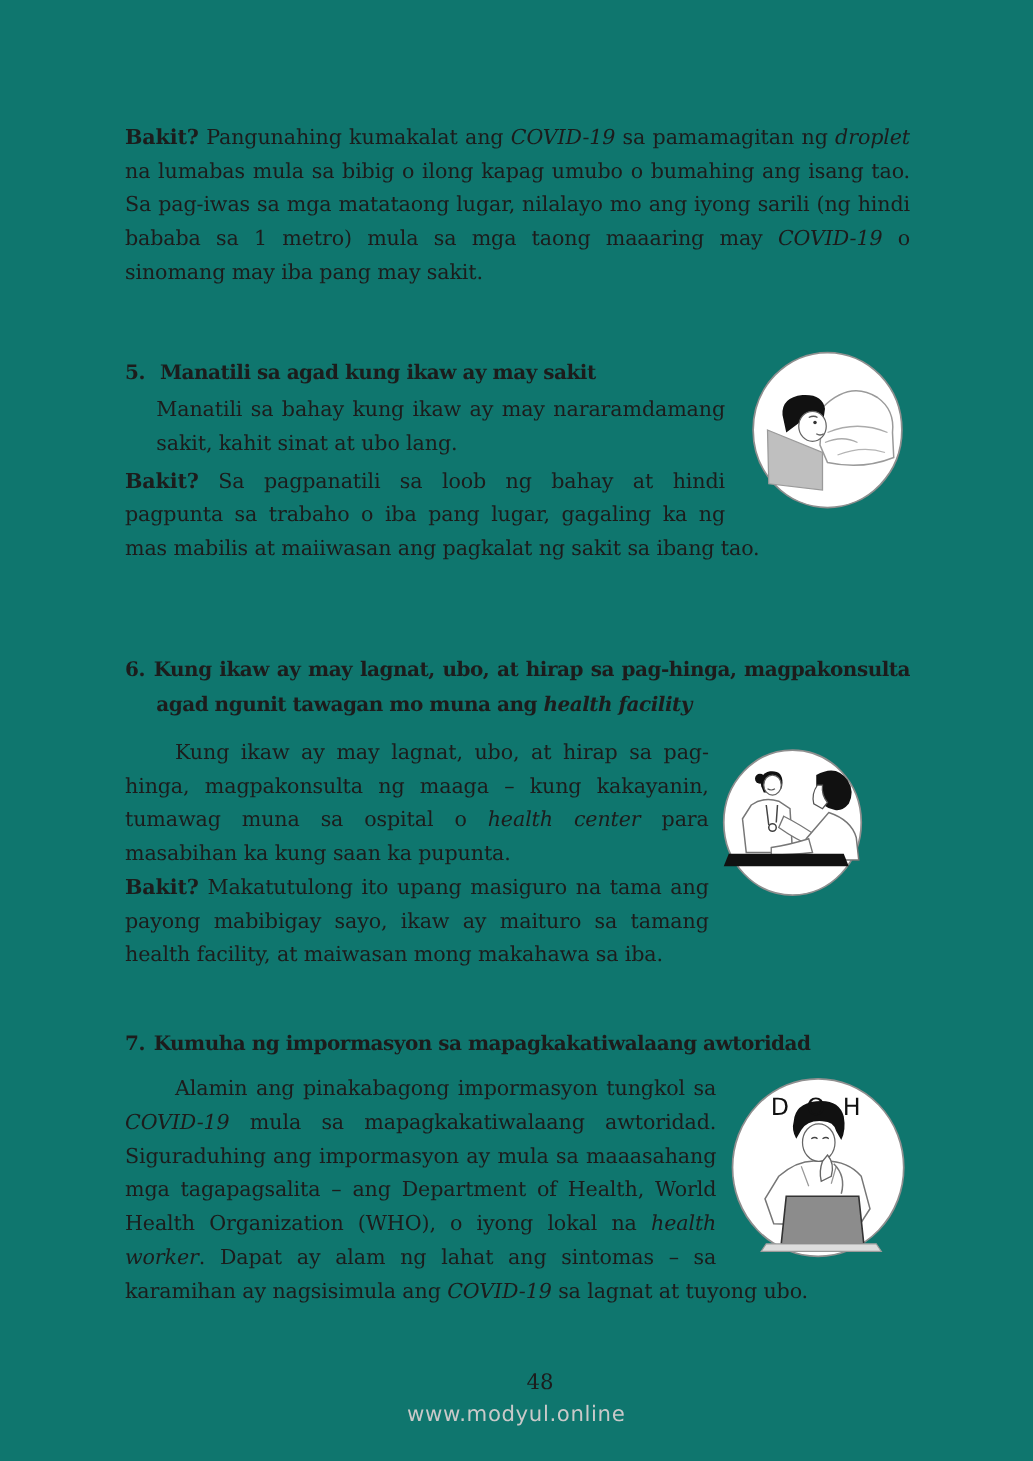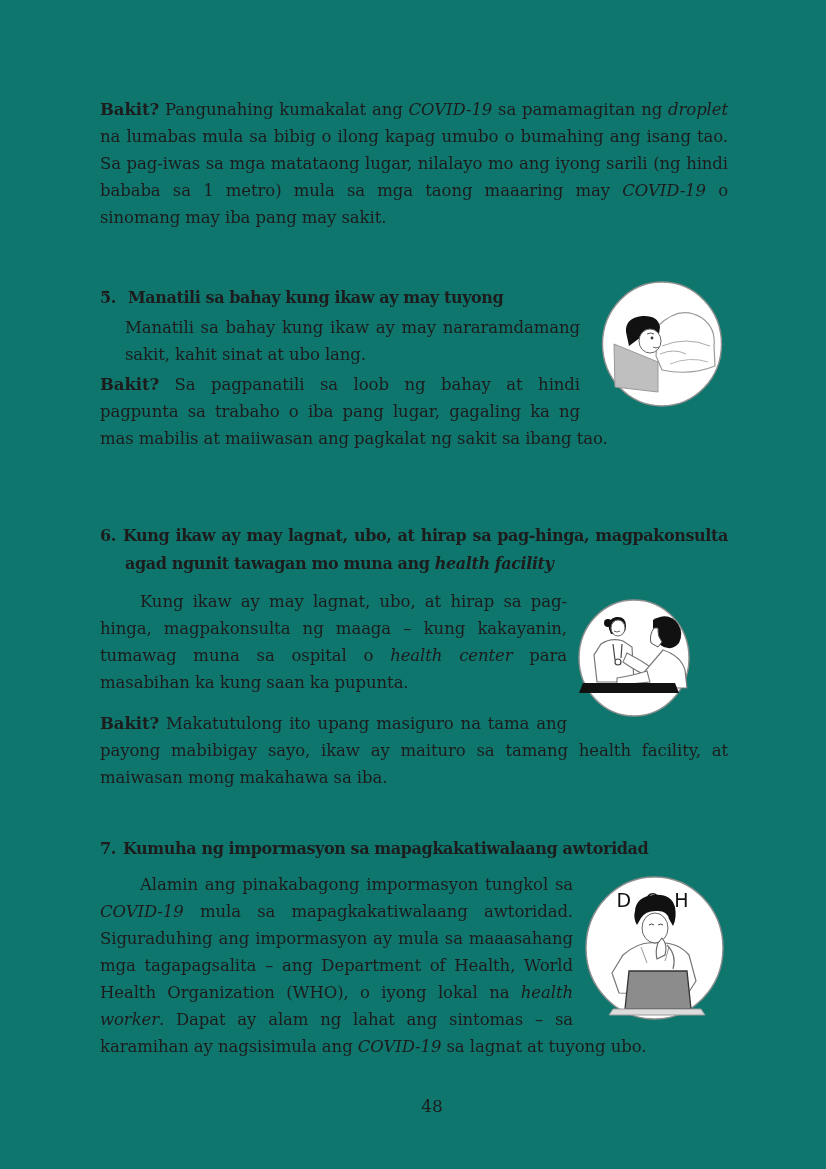--- a/index.html
+++ b/index.html
@@ -21,21 +21,21 @@
   }
   .h .num5 { margin-right:12px; }
   .h .num  { margin-right:7px; }
   section.sec5 { margin-top:53px; }
   section.sec6 { margin-top:70px; }
   section.sec7 { margin-top:44px; }
   .sec5 .body { margin-left:25px; margin-top:2px; }
   .sec6 .body { margin-top:10px; text-indent:40px; }
   .sec7 .body { margin-top:8px;  text-indent:40px; }
   .bakit5 { margin-top:3px; }
-  .bakit6 { margin-top:14px; }
+  .bakit6 { }
   b.bk { font-weight:bold; }
   
   .fl { float:right; position:relative; }
   .fl svg { display:block; }
   .f1 { width:138px; height:122px; margin:-4px 0 0 10px; }
   .f1 svg { margin-left:auto; margin-right:4px; }
   .f2 { width:151px; height:155px; margin:0 0 0 10px; }
   .f2 svg { margin-top:20px; }
   .f3 { width:145px; height:168px; margin:0 0 0 10px; }
   .f3 svg { margin-top:12px; }
@@ -71,21 +71,21 @@
           <path d="M62 66 Q86 56 110 66" fill="none" stroke="#ababab" stroke-width="1"></path>
           <path d="M70 84 Q90 76 108 82" fill="none" stroke="#b5b5b5" stroke-width="1"></path>
           <path d="M60 74 Q74 68 86 74" fill="none" stroke="#ababab" stroke-width="1"></path>
           <path d="M26 52 Q25 38 42 36 Q58 35 60 47 L58 61 Q49 52 41 57 L29 66 Z" fill="#111"></path>
           <ellipse cx="50" cy="61" rx="11" ry="12" fill="#fff" stroke="#666" stroke-width="1"></ellipse>
           <circle cx="52" cy="58" r="1.4" fill="#333"></circle>
           <path d="M47 54 q4 -2 7 0" fill="none" stroke="#555" stroke-width="1"></path>
           <path d="M53 67 q3 2 6 0" fill="none" stroke="#666" stroke-width="1"></path>
         </svg>
       </div>
-      <h3 class="h"><span class="num5">5.</span><span>Manatili sa bahay kung ikaw ay may tuyong</span></h3>
+      <h3 class="h"><span class="num5">5.</span><span>Manatili sa agad kung ikaw ay may sakit</span></h3>
       <p class="body">Manatili sa bahay kung ikaw ay may nararamdamang sakit, kahit sinat at ubo lang.</p>
       <p class="para bakit5"><b class="bk">Bakit?</b><span> Sa pagpanatili sa loob ng bahay at hindi pagpunta sa trabaho o iba pang lugar, gagaling ka ng mas mabilis at maiiwasan ang pagkalat ng sakit sa ibang tao.</span></p>
     </section>
 
     <section class="sec6">
       <h3 class="h"><span class="num">6.</span><span>Kung ikaw ay may lagnat, ubo, at hirap sa pag-hinga, magpakonsulta agad ngunit tawagan mo muna ang </span><i>health facility</i></h3>
       <div class="fl f2">
         <svg width="115" height="120" viewBox="0 0 115 120">
           <ellipse cx="57" cy="60" rx="55" ry="58" fill="#fff" stroke="#8f8f8f" stroke-width="1.4"></ellipse>
           <path d="M24 46 Q34 39 46 43 L55 49 L57 84 L20 84 L17 57 Z" fill="#fff" stroke="#777" stroke-width="1.2"></path>
@@ -123,13 +123,14 @@
           <path d="M30 134 L118 134 L122 140 L26 140 Z" fill="#dcdcdc" stroke="#9a9a9a" stroke-width="1"></path>
         </svg>
         <div class="doh-label">D O H</div>
       </div>
       <p class="body"><span>Alamin ang pinakabagong impormasyon tungkol sa </span><i>COVID-19</i><span> mula sa mapagkakatiwalaang awtoridad. Siguraduhing ang impormasyon ay mula sa maaasahang mga tagapagsalita – ang Department of Health, World Health Organization (WHO), o iyong lokal na </span><i>health worker</i><span>. Dapat ay alam ng lahat ang sintomas – sa karamihan ay nagsisimula ang </span><i>COVID-19</i><span> sa lagnat at tuyong ubo.</span></p>
     </section>
 
   </div>
 
   <div class="page-number">48</div>
+  <div class="watermark">www.modyul.online</div>
 </div>
 
 </body></html>

